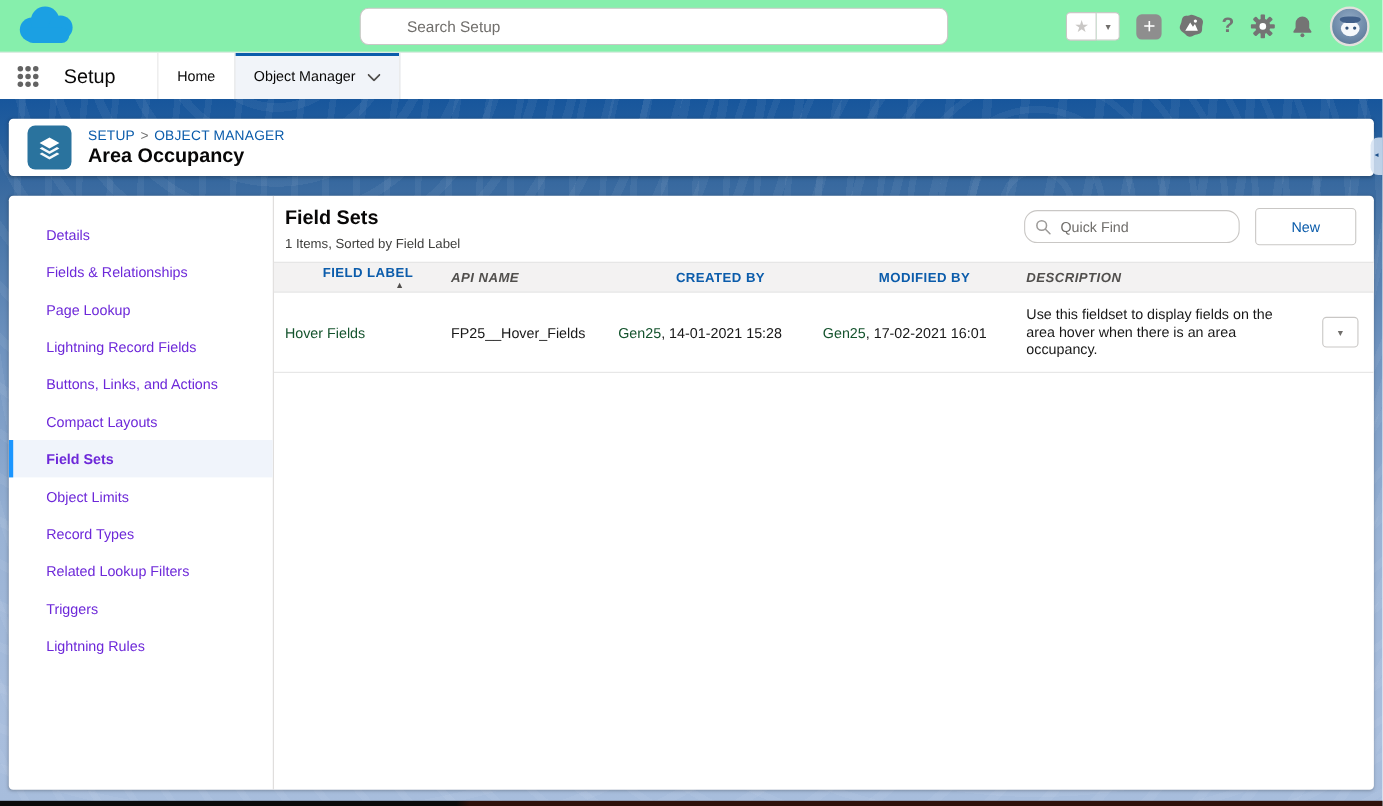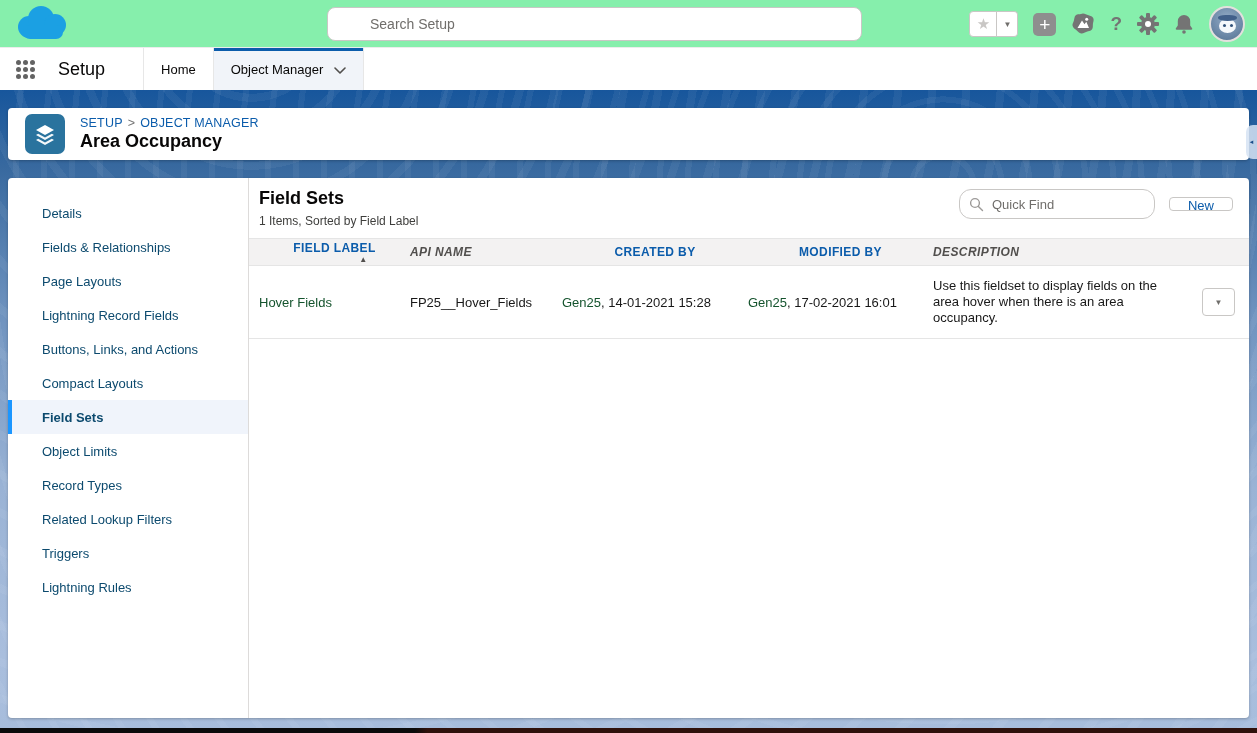--- a/index.html
+++ b/index.html
@@ -49,34 +49,34 @@
   .obj-icon { width:40px; height:40px; background:#2a739e; border-radius:7px; display:flex; align-items:center; justify-content:center; margin-right:15px; flex:0 0 auto; }
   .breadcrumb { font-size:12.5px; letter-spacing:.2px; color:#0b5cab; display:flex; gap:5px; align-items:center; }
   .breadcrumb .sep { color:#747474; }
   .page-title { font-size:18px; font-weight:700; color:#080707; margin-top:1px; }
   .scroll-handle { position:absolute; right:0; top:125px; width:11px; height:34px; background:rgba(214,227,243,.85); border-radius:7px 0 0 7px; z-index:15; display:flex; align-items:center; justify-content:center; cursor:pointer; }
   .scroll-handle span { color:#1a4e8a; font-size:6px; }
 
   
   .main-card { position:absolute; top:178px; left:8px; right:8px; bottom:15px; background:#fff; border-radius:4px; box-shadow:0 1px 3px rgba(0,0,0,.25); z-index:10; display:flex; overflow:hidden; }
   .sidebar { width:241px; flex:0 0 auto; border-right:1px solid #dddbda; padding-top:18px; }
-  .side-item { height:34px; display:flex; align-items:center; padding-left:34px; font-size:13px; color:#0c4a6e; cursor:pointer; position:relative; }
+  .side-item { height:34px; display:flex; align-items:center; padding-left:34px; font-size:13px; color:#6d28d9; cursor:pointer; position:relative; }
   .side-item.active { background:#f0f4fb; font-weight:700; }
   .side-item.active::before { content:''; position:absolute; left:0; top:0; bottom:0; width:4px; background:#1b96ff; }
 
   .content { flex:1; display:flex; flex-direction:column; min-width:0; }
   .content-header { display:flex; justify-content:space-between; align-items:flex-start; padding:10px 16px 10px 10px; }
   .list-title { font-size:18px; font-weight:700; color:#080707; }
   .list-subtitle { font-size:12px; color:#3e3e3c; margin-top:5px; }
   .controls { display:flex; gap:14px; align-items:center; margin-top:1px; }
   .quickfind-wrap { position:relative; }
   .quickfind { width:196px; height:30px; border:1px solid #c9c7c5; border-radius:12px; padding:0 10px 0 32px; font-size:13px; color:#080707; outline:none; font-family:inherit; }
   .quickfind::placeholder { color:#706e6b; }
   .quickfind-icon { position:absolute; left:10px; top:8px; pointer-events:none; }
-  .new-btn { height:14px; padding:0 18px; border:1px solid #c9c7c5; border-radius:4px; background:#fff; color:#0b5cab; font-size:13px; cursor:pointer; font-family:inherit; }
+  .new-btn { height:34px; padding:0 32px; border:1px solid #c9c7c5; border-radius:4px; background:#fff; color:#0b5cab; font-size:13px; cursor:pointer; font-family:inherit; }
 
   .grid-cols { display:grid; grid-template-columns:151px 152px 186px 185px 252px 1fr; padding-left:10px; }
   .table-header { background:#f3f2f2; border-top:1px solid #e5e5e5; border-bottom:1px solid #e5e5e5; height:28px; align-items:center; font-size:12px; font-weight:700; letter-spacing:.4px; color:#514f4d; }
   .th { display:flex; align-items:center; cursor:pointer; }
   .th.plain { cursor:default;font-style:italic; }
   .th.blue { color:#0b5cab;flex-direction:column; }
   .sort-arrow { font-size:8px; color:#514f4d; margin-left:58px; }
   .table-row { padding-top:12px; padding-bottom:12px; align-items:center; border-bottom:1px solid #e5e5e5; font-size:13px; color:#181818; }
   .cell a, .link { color:#14532d; cursor:pointer; }
   .cell-desc { line-height:16px; padding-right:8px; }
@@ -213,21 +213,21 @@
 
 <div class="main-card">
   <div class="sidebar">
     <div class="side-item">
         <span>Details</span>
       </div>
     <div class="side-item">
         <span>Fields &amp; Relationships</span>
       </div>
     <div class="side-item">
-        <span>Page Layouts</span>
+        <span>Page Lookup</span>
       </div>
     <div class="side-item">
         <span>Lightning Record Fields</span>
       </div>
     <div class="side-item">
         <span>Buttons, Links, and Actions</span>
       </div>
     <div class="side-item">
         <span>Compact Layouts</span>
       </div>

